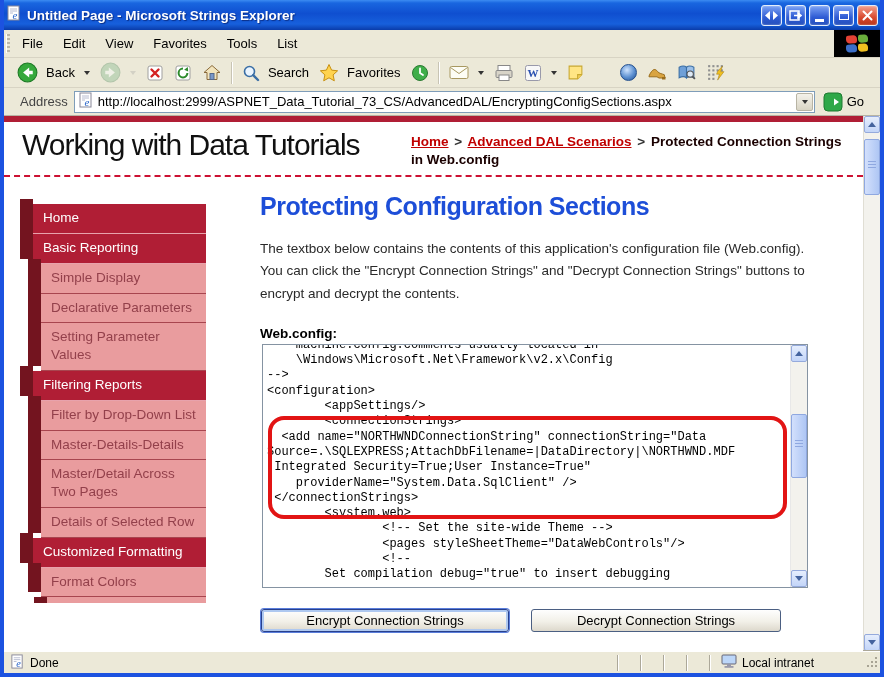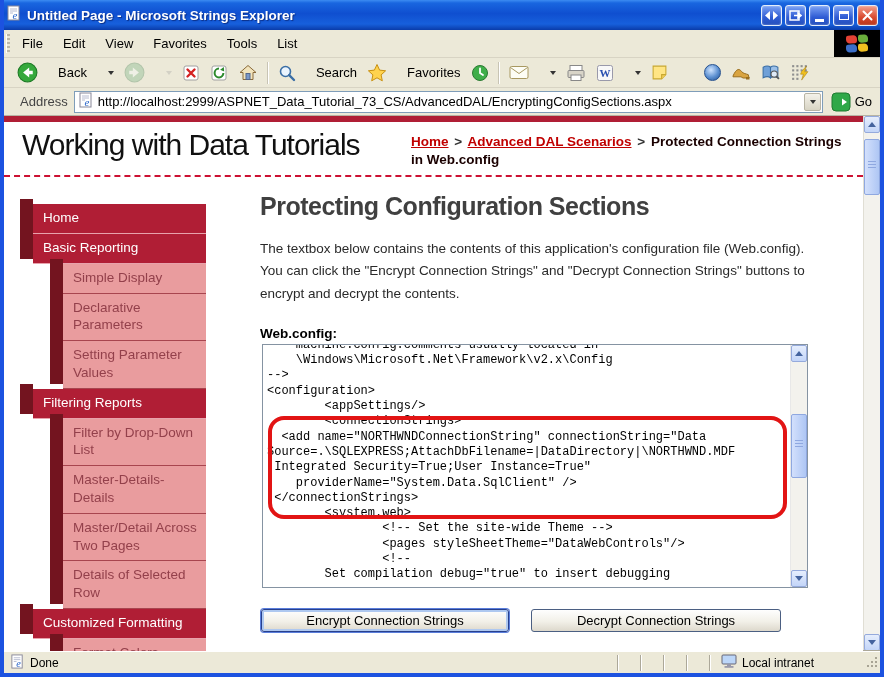--- a/index.html
+++ b/index.html
@@ -24,59 +24,59 @@
   .menubar{height:28px;display:flex;align-items:stretch;background:#ECE9D8;border-bottom:1px solid #D8D4C4;}
   .grip{width:4px;margin:4px 2px 4px 2px;border-left:1px solid #fff;
     background:repeating-linear-gradient(180deg,#BCB8A8 0 2px,transparent 2px 4px);}
   .menu-item{display:inline-flex;align-items:center;padding:0 10px;font-size:13px;color:#000;cursor:default;}
   .menu-item::first-letter{text-decoration:underline;}
   .brand{margin-left:auto;width:46px;background:#000;display:flex;align-items:center;justify-content:center;}
   .flag{width:22px;height:17px;display:grid;grid-template-columns:1fr 1fr;grid-template-rows:1fr 1fr;gap:1px;transform:skewY(-4deg);}
   .flag i{border-radius:2px 4px 2px 4px;}
   
   .toolbar{height:30px;display:flex;align-items:center;background:#ECE9D8;border-bottom:1px solid #D8D4C4;font-size:13px;}
-  .tool{display:flex;align-items:center;gap:20px;padding:2px 5px;border-radius:3px;cursor:pointer;}
+  .tool{display:flex;align-items:center;gap:8px;padding:2px 5px;border-radius:3px;cursor:pointer;}
   .tool-label{white-space:nowrap;}
   .caret{width:0;height:0;border-left:3.5px solid transparent;border-right:3.5px solid transparent;border-top:4px solid #333;margin-left:1px;}
   .caret.dim{border-top-color:#999;}
   .sep{width:2px;height:22px;border-left:1px solid #C8C4B4;border-right:1px solid #fff;margin:0 4px;}
   .dim{opacity:.55;}
   
   .addressbar{height:28px;display:flex;align-items:center;background:#ECE9D8;padding:0 4px;border-bottom:1px solid #B8B4A4;}
   .addr-label{font-size:13px;color:#444;margin:0 6px 0 4px;}
   .addr-field{flex:1;height:22px;background:#fff;border:1px solid #7F9DB9;display:flex;align-items:center;padding:0 1px 0 3px;min-width:0;}
   .addr-url{flex:1;font-size:13px;white-space:nowrap;overflow:hidden;margin-left:4px;}
   .addr-drop{width:17px;height:18px;background:linear-gradient(180deg,#F4F2EA,#D8D4C4);border:1px solid #B8B4A4;border-radius:2px;
     display:flex;align-items:center;justify-content:center;cursor:pointer;}
-  .go-btn{display:flex;align-items:center;gap:4px;margin:0 4px 0 8px;font-size:13px;cursor:pointer;}
+  .go-btn{display:flex;align-items:center;gap:4px;margin:0 12px 0 8px;font-size:13px;cursor:pointer;}
   
   .browser-body{flex:1;display:flex;min-height:0;background:#fff;}
   .page{flex:1;min-width:0;position:relative;overflow:hidden;background:#fff;}
   .page-topbar{height:6px;background:#B01E35;}
   .page-header{display:flex;padding:6px 14px 4px 18px;}
   .site-title{font-size:30px;letter-spacing:-1px;color:#111;flex:1;white-space:nowrap;}
   .breadcrumb{width:438px;font-size:13.5px;font-weight:700;line-height:1.3;padding-top:5px;color:#1A0000;}
   .crumb-link{color:#C00000;text-decoration:underline;cursor:pointer;}
   .crumb-sep{color:#333;padding:0 2px;}
   .red-dashes{border-top:2px dashed #CC1133;margin-top:3px;}
   .page-body{position:relative;height:100%;}
   
   .sidebar{position:absolute;left:16px;top:12px;width:186px;}
   .side-row{display:flex;align-items:stretch;}
-  .side-row.sub{margin-left:30px;}
+  .side-row.sub{margin-left:8px;}
   .side-shadow{width:13px;background:#73141F;transform:translateY(-5px);}
   .side-body{flex:1;padding:5px 6px 6px 10px;font-size:13.5px;line-height:1.32;cursor:pointer;}
   .side-row.top .side-body{background:#B01E35;color:#fff;border-bottom:1px solid #E8A2AC;}
   .side-row.sub .side-body{background:#E99C9E;color:#93404B;border-bottom:1px solid #A8454F;}
   .side-sliver{margin-left:14px;display:flex;}
   .side-sliver .side-shadow{transform:none;height:6px;}
   .side-sliver i{flex:1;background:#E99C9E;height:6px;}
   
   .main{margin-left:240px;padding:0 40px 0 16px;}
-  .main h1{font-size:25px;font-weight:700;color:#404040;margin-top:15px;letter-spacing:-.5px;}
+  .main h1{font-size:25px;font-weight:700;color:#1d4ed8;margin-top:15px;letter-spacing:-.5px;}
   .intro{margin-top:17px;width:566px;font-size:13.5px;line-height:1.65;color:#2A2A2A;}
   .cfg-label{margin-top:21px;font-size:13.5px;font-weight:700;color:#000;}
   .codebox{position:relative;margin:3px 0 0 2px;width:546px;height:244px;border:1px solid #8593A2;background:#fff;display:flex;overflow:hidden;}
   .codebox pre{flex:1;margin-top:-7px;padding-left:4px;font-family:"Liberation Mono", monospace;font-size:12px;line-height:15.3px;white-space:pre;overflow:hidden;color:#000;}
   .highlight-ring{position:absolute;left:5px;top:71px;width:519px;height:103px;border:4px solid #E21414;border-radius:16px;pointer-events:none;}
   
   .v-scroll{width:17px;display:flex;flex-direction:column;background:#F3F2ED;border-left:1px solid #E0DED4;}
   .sb-btn{height:17px;background:linear-gradient(180deg,#E6EEFD,#C3D5F8);border:1px solid #95AADC;border-radius:2px;
     display:flex;align-items:center;justify-content:center;cursor:pointer;}
   .chev-up{width:0;height:0;border-left:4px solid transparent;border-right:4px solid transparent;border-bottom:5px solid #44639E;}

